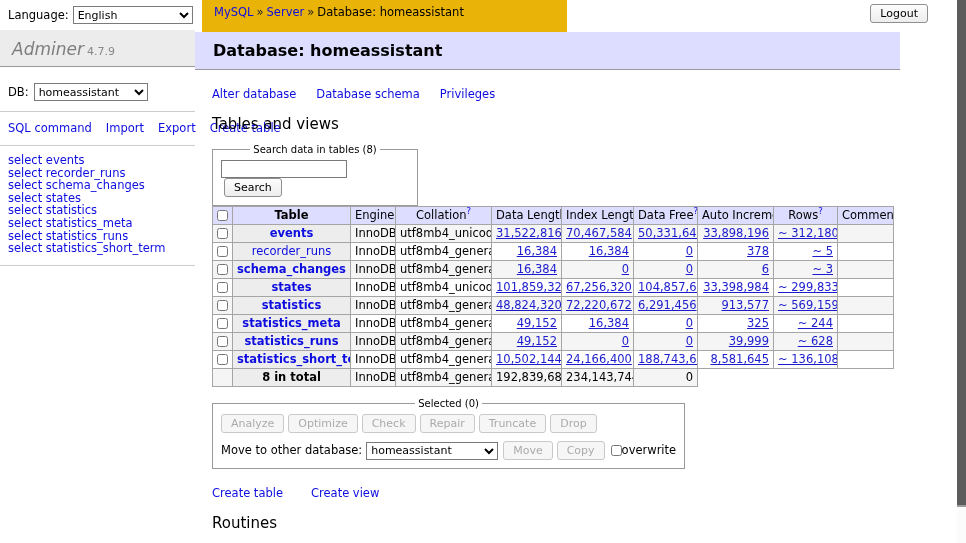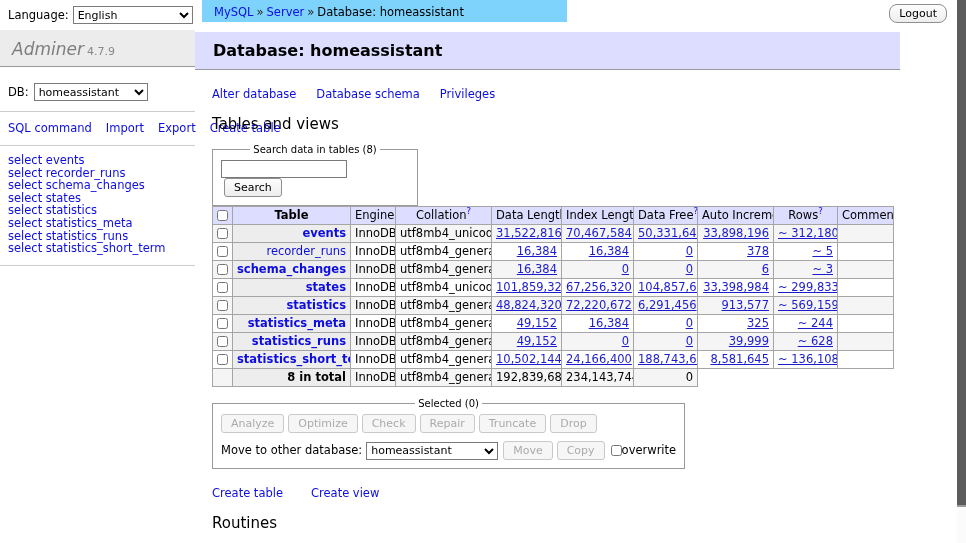--- a/index.html
+++ b/index.html
@@ -35,26 +35,26 @@
   .db-row { padding: 16px 0 10px 8px; border-bottom: 1px solid #ccc; white-space: nowrap; }
   .db-row select { width: 114px; margin-left: 5px; }
   .sidebar-actions { padding: 8px 8px 9px 8px; border-bottom: 1px solid #ccc; line-height: 16px; }
   .sidebar-actions a { margin-right: 14px; white-space: nowrap; }
   .table-links { padding: 8px 8px 10px 8px; border-bottom: 1px solid #ccc; }
   .table-links a { display: block; line-height: 12.6px; white-space: nowrap; }
 
   
   #breadcrumb {
     position: absolute; left: 7px; top: 0;
-    width: 365px; height: 22px; line-height: 25px;
-    background: #7dd3fc; padding-left: 12px; white-space: nowrap;
+    width: 365px; height: 32px; line-height: 25px;
+    background: #eab308; padding-left: 12px; white-space: nowrap;
   }
   #breadcrumb .bc-sep { color: #222; margin: 0 3px; }
   #logout-btn {
-    position: absolute; right: 10px; top: 4px; border-radius: 8px;
+    position: absolute; right: 29px; top: 4px;
   }
   button {
     font-family: "DejaVu Sans", sans-serif; font-size: 11px;
     padding: 2px 9px; background: linear-gradient(#fdfdfd, #ededed);
     border: 1px solid #8f8f8f; border-radius: 3px; color: #000; cursor: pointer;
   }
   button:disabled { color: #ababab; border-color: #c9c9c9; background: #f6f6f6; cursor: default; }
 
   
   #page-title-bar {
@@ -87,21 +87,21 @@
     font-size: 11.5px; table-layout: fixed; width: 681px;
   }
   td, th {
     border: 1px solid #a5a5a5; padding: 2px 4px;
     line-height: 13px; height: 17px;
     overflow: hidden; white-space: nowrap;
   }
   thead td, thead th { background: #ddddff; text-align: center; font-weight: normal; }
   thead th.col-table { font-weight: bold; }
   sup.help { font-size: 8.5px; color: #0d0de0; vertical-align: super; line-height: 0; }
-  tbody th, tr.total-row th { background: #ededed; text-align: right; font-weight: bold; }
+  tbody th, tr.total-row th { background: #ededed; text-align: center; font-weight: bold; }
   tbody tr:nth-child(odd) td { background: #f5f5f5; }
   tr.total-row td { background: #fff; }
   td.num { text-align: right; }
   td.num a { color: #1c1ccd; text-decoration: underline; }
   th a { color: #0d0de0; }
   td.cb, thead td.cb { text-align: center; padding: 1px 2px; }
   input[type="checkbox"] { width: 11px; height: 11px; vertical-align: middle; }
 
   
   #selected-fieldset { width: 406px; }

